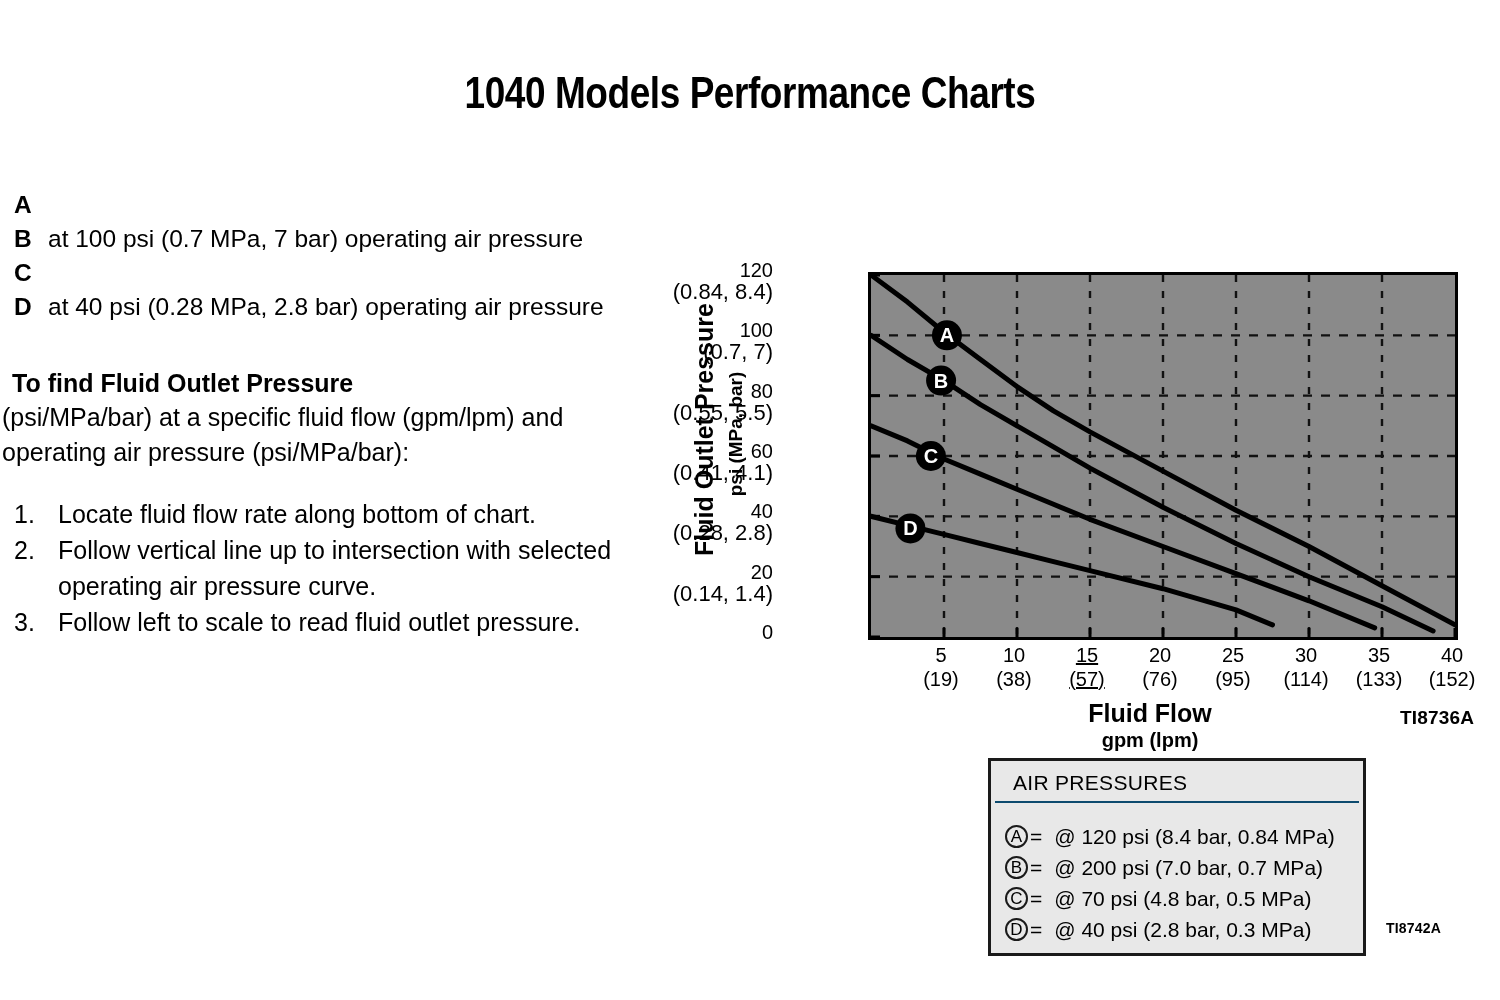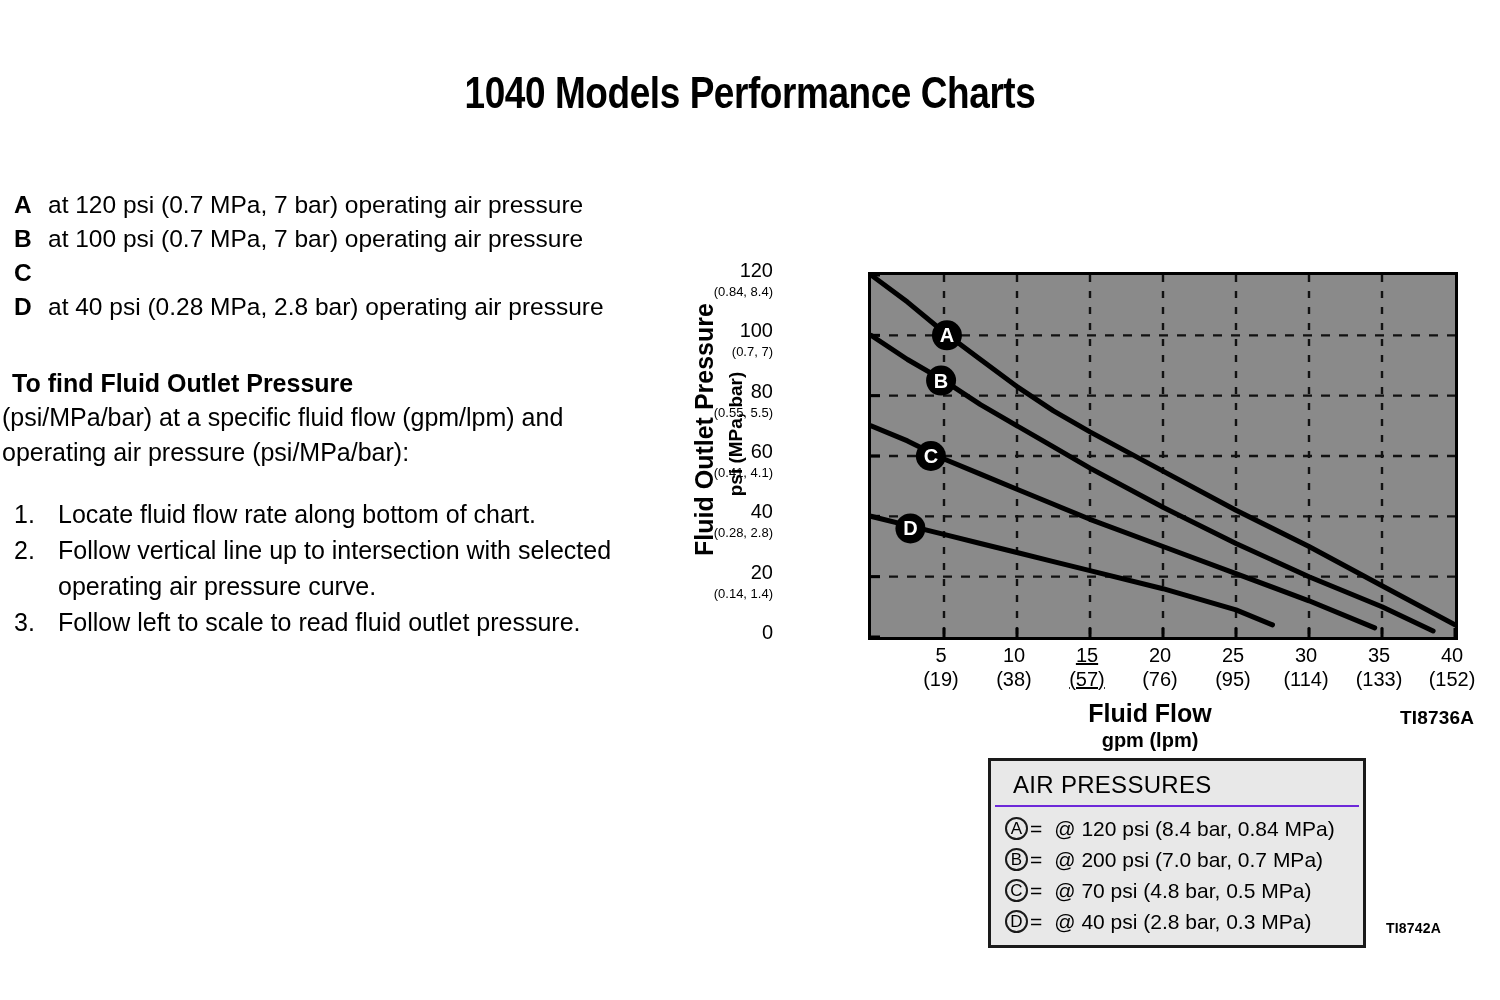--- a/index.html
+++ b/index.html
@@ -135,21 +135,21 @@
 
   .ytick {
     position: absolute;
     right: 717px;      
     text-align: right;
     white-space: nowrap;
     font-size: 20px;
     line-height: 22px;
   }
   .ytick .main { display: block; }
-  .ytick .conv { display: block; font-size: 13px; }
+  .ytick .conv { display: block; font-size: 22px; }
 
   .xtick {
     position: absolute;
     width: 90px;
     text-align: center;
     font-size: 20px;
     line-height: 24px;
   }
   .xtick .main { display: block; font-weight: normal; }
   .xtick .conv { display: block; }
@@ -186,24 +186,24 @@
     position: absolute;
     left: 988px;
     top: 758px;
     width: 378px;
     background: #e8e8e8;
     border: 3px solid #1a1a1a;
     box-sizing: border-box;
     padding: 10px 0 8px 0;
   }
   #air-title {
-    font-size: 24px;
+    font-size: 21px;
     padding: 0 0 6px 18px;
-    border-bottom: 2px solid #6d28d9;
-    margin: 0 4px 6px 4px;
+    border-bottom: 2px solid #0c4a6e;
+    margin: 0 4px 18px 4px;
     letter-spacing: 0.3px;
   }
   .air-row {
     display: flex;
     align-items: center;
     font-size: 21px;
     line-height: 31px;
     padding-left: 14px;
   }
   .air-circle {
@@ -233,21 +233,20 @@
 <body>
 
 <div id="page-title">1040 Models Performance Charts</div>
 
 <div id="left-col">
 
 
   <div>
     <div class="legend-row">
       <span class="legend-key">A</span>
-      <span class="legend-text">at 120 psi (0.7 MPa, 7 bar) operating air pressure</span>
     </div>
     <div class="legend-row">
       <span class="legend-key">B</span>
       <span class="legend-text">at 100 psi (0.7 MPa, 7 bar) operating air pressure</span>
     </div>
     <div class="legend-row">
       <span class="legend-key">C</span>
     </div>
     <div class="legend-row">
       <span class="legend-key">D</span>

